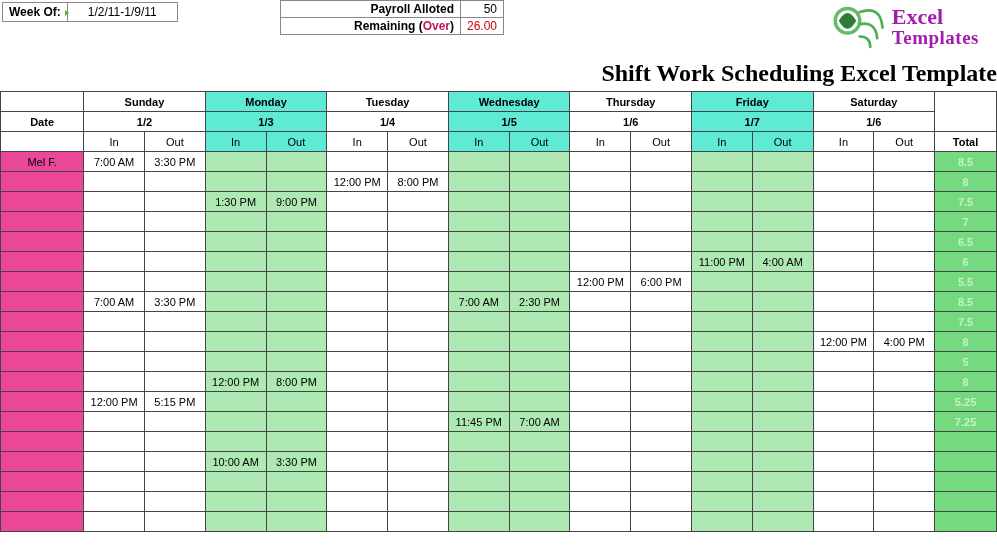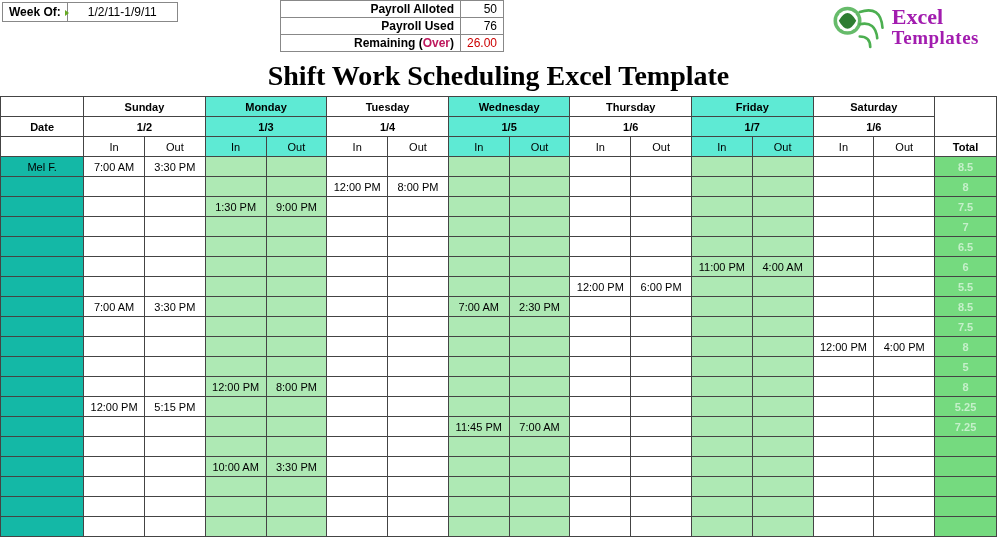--- a/index.html
+++ b/index.html
@@ -69,23 +69,23 @@
     align-items: center;
     gap: 6px;
   }
   .logo svg { width: 56px; height: 56px; }
   .logo-text { font-family: Georgia, serif; color: #a21caf; font-weight: bold; }
   .logo-text .line1 { font-size: 22px; line-height: 1; }
   .logo-text .line2 { font-size: 19px; line-height: 1; letter-spacing: .5px; }
 
   .title {
     font-family: Georgia, 'Times New Roman', serif;
-    font-size: 28px;
+    font-size: 24px;
     font-weight: bold;
-    text-align: center;
+    text-align: right;
     width: 997px;
     padding: 2px 0 4px 0;
   }
 
   table.schedule {
     border-collapse: collapse;
     width: 997px;
   }
   table.schedule th, table.schedule td {
     border: 1px solid #444;
@@ -99,21 +99,21 @@
   .col-label { width: 78px; }
   .col-io { width: 57px; }
   .col-total { width: 58px; }
 
   .hdr-day { font-weight: bold; }
   .hdr-date { }
   .hdr-io { font-weight: normal; }
   .hdr-total { font-weight: bold; }
 
   .bg-greenhdr { background: #5eead4; }
-  .bg-rowlabel { background: #14b8a6; text-align: left; padding-left: 4px; }
+  .bg-rowlabel { background: #ec4899; text-align: left; padding-left: 4px; }
   .bg-alt { background: #aee9b4; }
   .bg-white { background: #fff; }
   .bg-total-col { background: #75da7f; color: #c5f0ca; font-weight: bold; text-align: right; padding-right: 6px; }
 
   .data-cell { text-align: right; padding-right: 4px; }
 
   .date-label-cell { text-align: right; font-weight: bold; padding-right: 10px; }
 </style>
 </head>
 <body>
@@ -122,24 +122,20 @@
   <div class="week-of-block">
     <div class="week-of-label">Week Of:</div>
     <div class="week-of-value">1/2/11-1/9/11</div>
   </div>
 
   <table class="payroll-block">
     <tbody>
         <tr>
       <td class="payroll-label">Payroll Alloted</td>
       <td class="payroll-val">50</td>
-    </tr>
-    <tr>
-      <td class="payroll-label">Payroll Used</td>
-      <td class="payroll-val">76</td>
     </tr>
     <tr>
       <td class="payroll-label">
         <span>Remaining (</span><span class="remaining-over">Over</span><span>)</span>
       </td>
       <td class="payroll-val remaining-val">26.00</td>
     </tr>
   </tbody>
     </table>
 

